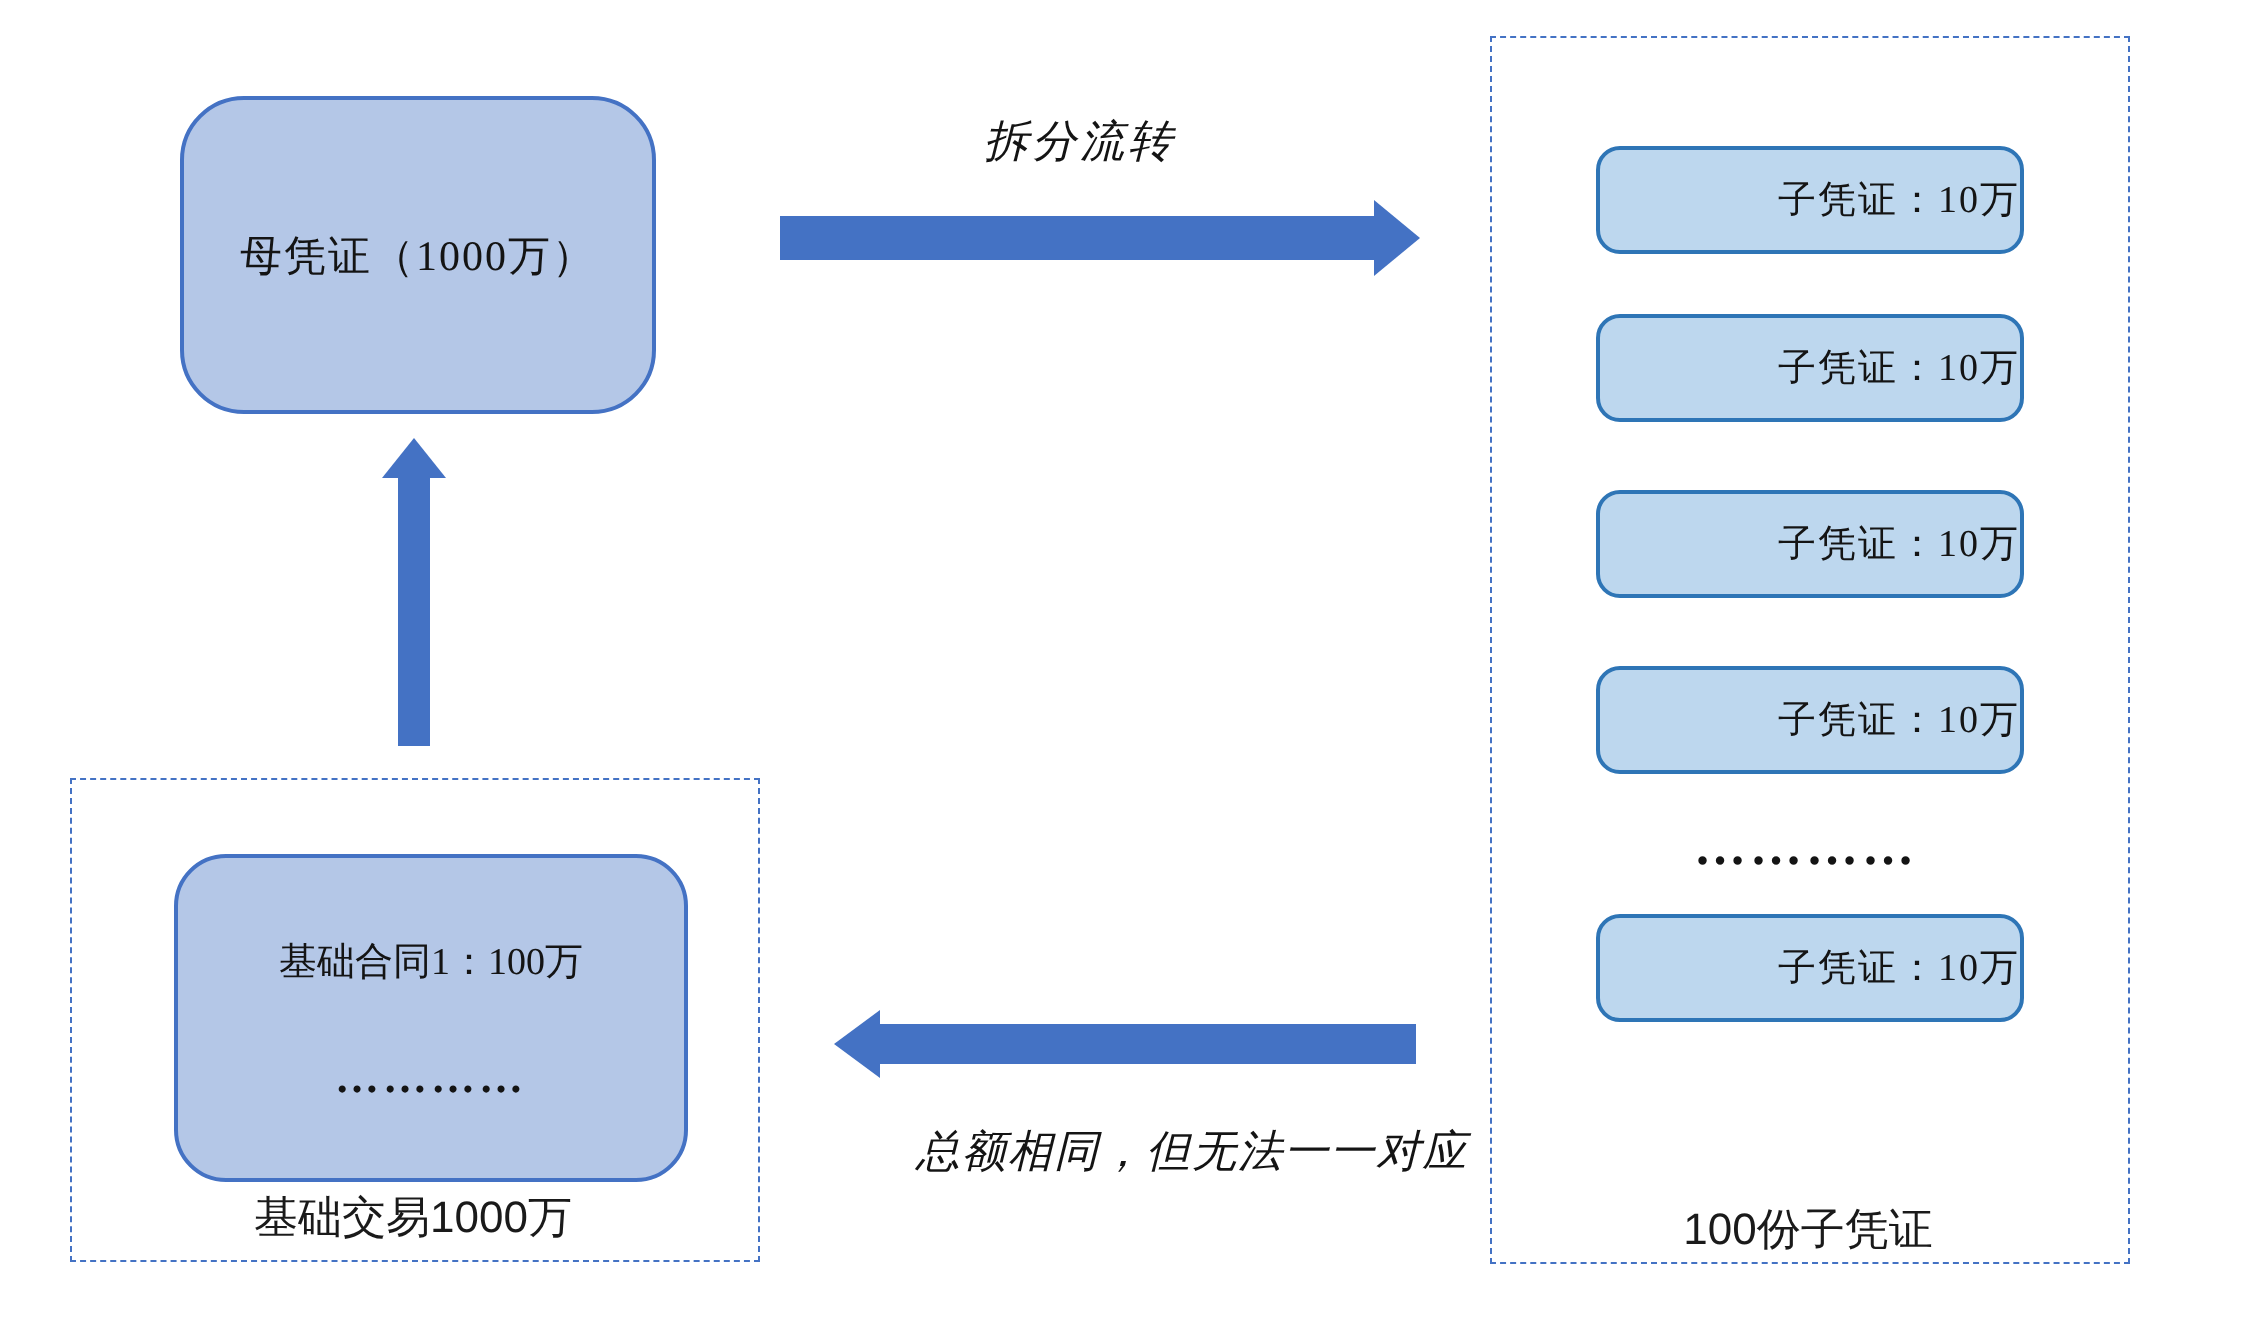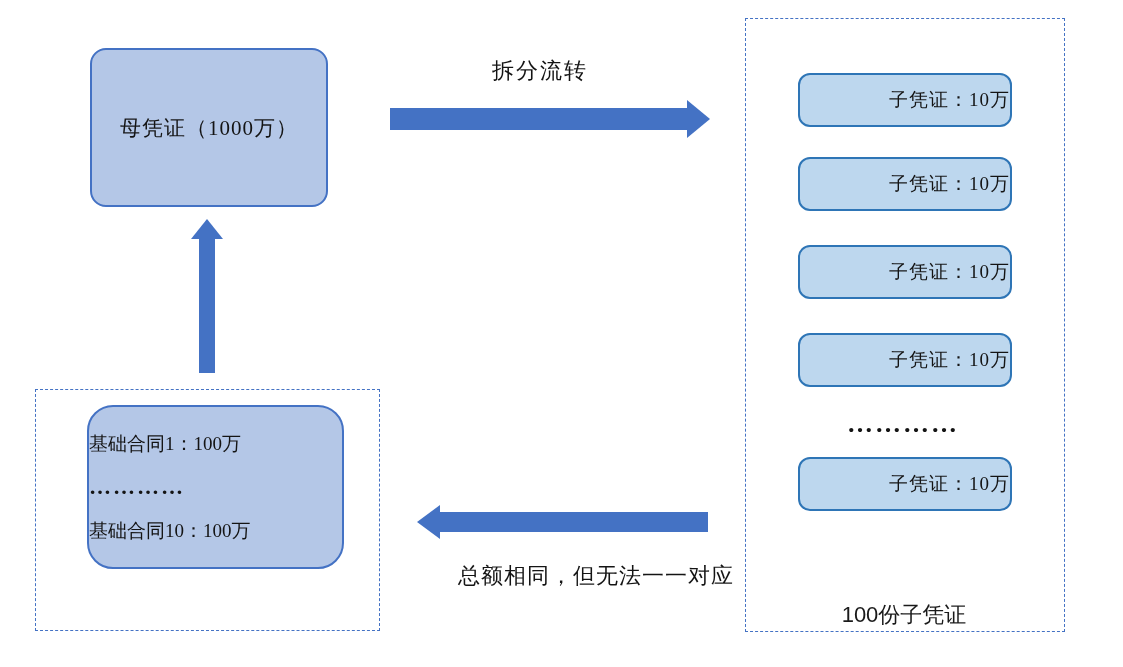--- a/index.html
+++ b/index.html
@@ -6,28 +6,28 @@
   .canvas {
     position:relative; width:1123px; height:667px; background:#ffffff;
     font-family:"Liberation Serif","DejaVu Serif",serif; color:#141414;
     overflow:hidden;
   }
   .abs { position:absolute; }
 
   
   .parent-box {
     left:90px; top:48px; width:234px; height:155px;
-    background:#B4C7E7; border:2px solid #4472C4; border-radius:16px;
+    background:#B4C7E7; border:2px solid #4472C4; border-radius:32px;
     display:flex; align-items:center; justify-content:center;
     font-size:21px; letter-spacing:1px;
   }
   .contract-box {
-    left:87px; top:405px; width:253px; height:152px;
+    left:87px; top:427px; width:253px; height:152px;
     background:#B4C7E7; border:2px solid #4472C4; border-radius:26px;
-    display:flex; flex-direction:column; justify-content:space-evenly;
+    display:flex; flex-direction:column; align-items:center; justify-content:space-evenly;
     font-size:19px; padding:4px 0;
   }
   .child-box {
     left:798px; width:210px; height:50px;
     background:#BDD7EE; border:2px solid #2E75B6; border-radius:12px;
     display:flex; align-items:center; justify-content:flex-end;
     font-size:19px; letter-spacing:1px;
   }
   .cb1 { top:73px; }  .cb2 { top:157px; }  .cb3 { top:245px; }
   .cb4 { top:333px; } .cb5 { top:457px; }
@@ -43,21 +43,21 @@
     text-align:center; font-weight:bold; font-size:26px; line-height:38px; letter-spacing:2px;
   }
 
   
   .caption-sans {
     font-family:"Liberation Sans","DejaVu Sans",sans-serif;
     font-size:22px; color:#1a1a1a;
   }
   .caption-left  { left:35px;  top:594px; width:343px; text-align:center; }
   .caption-right { left:745px; top:572px; width:318px; text-align:center;margin-top:28px; }
-  .flow-label    { font-size:22px; letter-spacing:2px; }
+  .flow-label    { font-size:22px; letter-spacing:2px;font-style:italic; }
   .split-label   { left:400px; top:56px;  width:280px; text-align:center; }
   .return-label  { left:398px; top:561px; width:336px; text-align:right; letter-spacing:1px; }
 
   
   .arrow-part { background:#4472C4; }
   .split-shaft { left:390px; top:108px; width:298px; height:22px; }
   .split-head  { left:687px; top:100px; width:0; height:0; background:none;
                  border-top:19px solid transparent; border-bottom:19px solid transparent;
                  border-left:23px solid #4472C4; }
   .up-shaft    { left:199px; top:238px; width:16px; height:135px; }
@@ -86,22 +86,22 @@
 
   <div>
     <div class="abs arrow-part up-shaft"></div>
     <div class="abs up-head"></div>
   </div>
 
   <div class="abs dashed-left"></div>
   <div class="abs contract-box">
     <span>基础合同1：100万</span>
     <span class="dots">…………</span>
-    <span>基础合同10：100万</span>
   </div>
+  <div class="abs caption-sans caption-left">基础交易1000万</div>
 
   <div>
     <div class="abs arrow-part return-shaft"></div>
     <div class="abs return-head"></div>
   </div>
   <div class="abs flow-label return-label">总额相同，但无法一一对应</div>
 
   <div class="abs dashed-right"></div>
   <div class="abs child-box cb1">
     <span>子凭证：10万</span>

